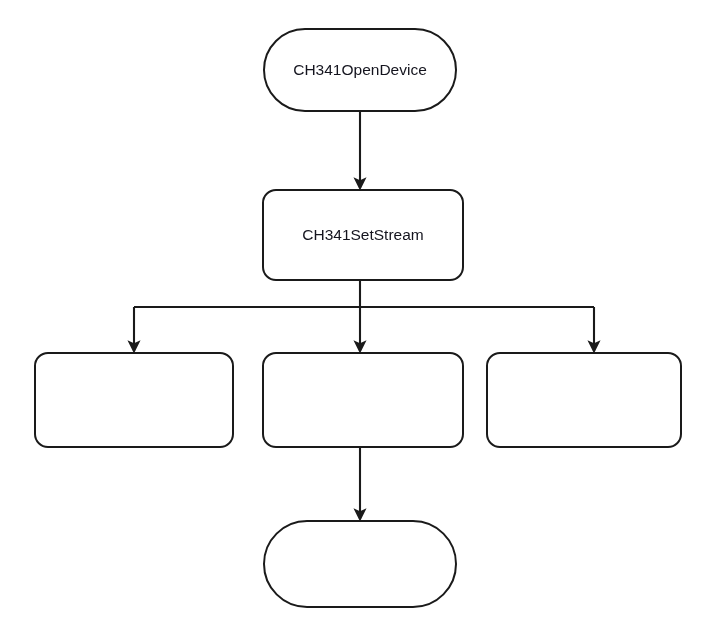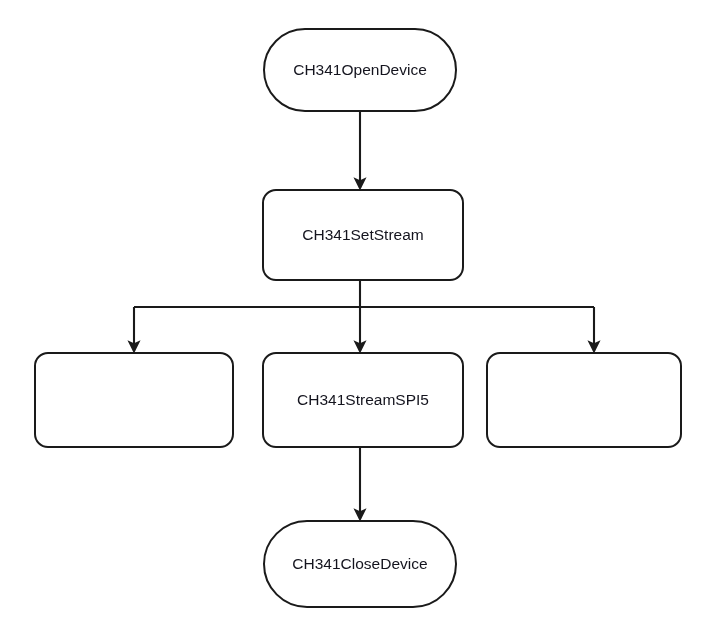--- a/index.html
+++ b/index.html
@@ -82,22 +82,16 @@
 
   <div class="node-label" style="left:264px; top:29px; width:192px; height:82px;">
     <span>CH341OpenDevice</span>
   </div>
 
   <div class="node-label" style="left:263px; top:190px; width:200px; height:90px;">
     <span>CH341SetStream</span>
   </div>
 
 
-  <div class="node-label" style="left:263px; top:353px; width:200px; height:94px;">
-    <span>CH341StreamSPI5</span>
-  </div>
 
 
-  <div class="node-label" style="left:264px; top:521px; width:192px; height:86px;">
-    <span>CH341CloseDevice</span>
-  </div>
 
 </div>
 
 </body></html>

